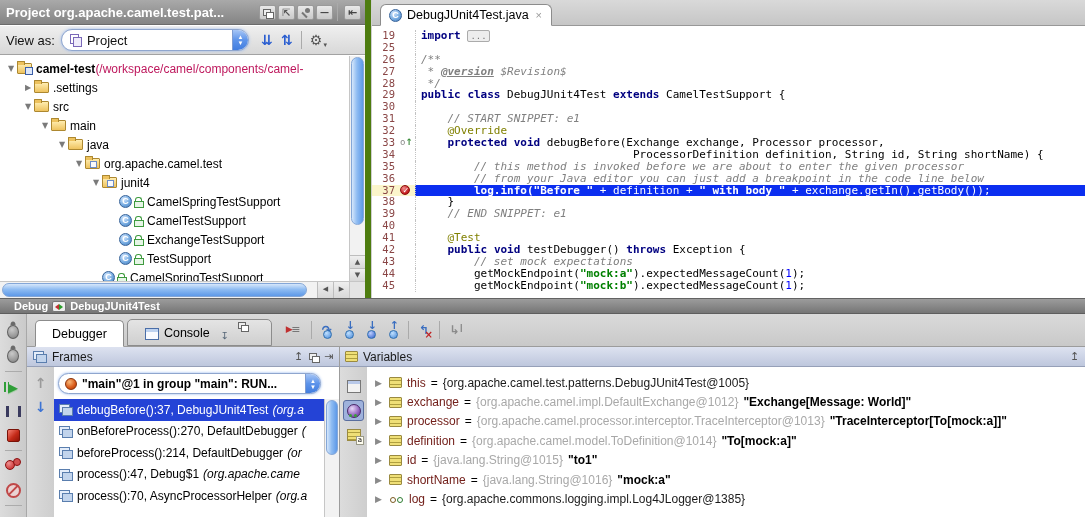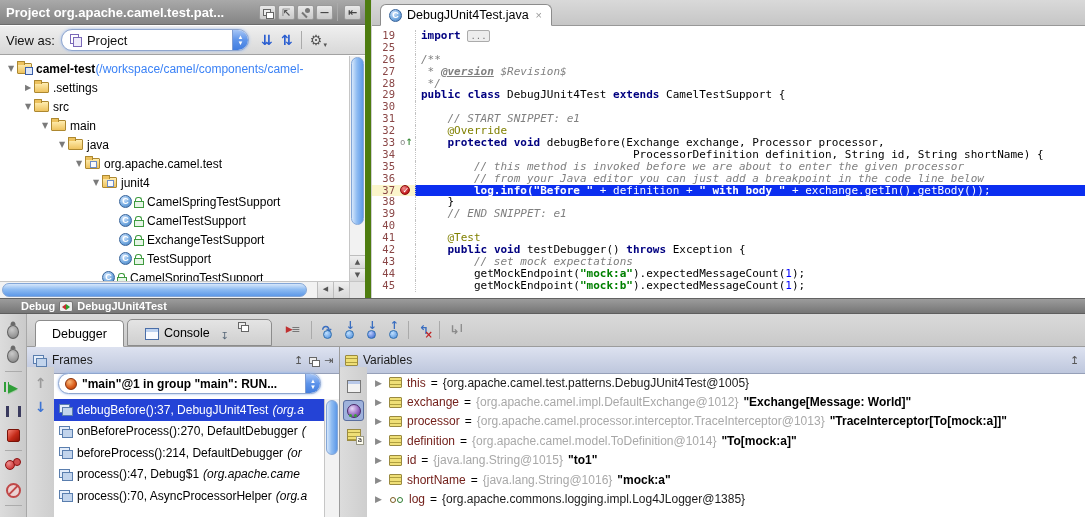--- a/index.html
+++ b/index.html
@@ -28,21 +28,21 @@
   .combo .stepper{margin-left:auto;width:16px;height:22px;display:flex;flex-direction:column;
       align-items:center;justify-content:center;background:linear-gradient(#AECBF7,#5E94EA 50%,#3F7BDE);
       border-left:1px solid #7E9CD2;color:#FFF;font-size:6px;line-height:6px;}
   .viewas-combo{width:188px;}
   .pp-tools{display:flex;align-items:center;margin-left:2px;}
   .pp-tree{position:absolute;left:0;top:56px;right:0;bottom:0;background:#FFF;overflow:hidden;font-size:12px;}
   .tree-inner{position:absolute;left:0;top:3px;right:0;}
   .tree-row{display:flex;align-items:center;height:19px;white-space:nowrap;}
   .tar{width:12px;text-align:center;color:#7A7A7A;font-size:8px;flex:none;font-family:"DejaVu Sans",sans-serif;}
   .tlabel{margin-left:4px;}
-  .tsuffix{color:#3b82f6;}
+  .tsuffix{color:#be185d;}
   .b{font-weight:bold;}
   
   .ti{position:relative;flex:none;display:inline-block;}
   .ti-folder,.ti-folder-open,.ti-package,.ti-module{width:15px;height:11px;border:1px solid #AD8830;border-radius:1px;
       background:linear-gradient(#FFEDB0,#EEC35F);}
   .ti-folder::before,.ti-folder-open::before,.ti-package::before,.ti-module::before{content:"";position:absolute;
       left:-1px;top:-3px;width:6px;height:3px;background:#EDC25E;border:1px solid #AD8830;border-bottom:none;border-radius:1px 1px 0 0;}
   .ti-package::after{content:"";position:absolute;left:4px;top:2px;width:5px;height:5px;background:#FAFAFA;
       border:1px solid #6C8CC8;}
   .ti-module::after{content:"";position:absolute;right:-2px;bottom:-2px;width:6px;height:6px;background:#DDE8FA;
@@ -94,38 +94,38 @@
   .bp{position:absolute;left:2px;top:0.5px;width:10px;height:10px;border-radius:50%;
       background:radial-gradient(circle at 35% 30%,#F28D8D,#C21A1A 70%);border:1px solid #8A0E0E;}
   .bp::after{content:"✓";position:absolute;left:1.5px;top:-1.5px;color:#FFF;font-size:8px;font-family:"DejaVu Sans",sans-serif;}
   .ovr{position:absolute;left:2px;top:0;font-size:9px;color:#888;}
   .ovr::after{content:"↑";color:#3C8C3C;font-weight:bold;font-family:"DejaVu Sans",sans-serif;}
 
   
   .debug{position:absolute;left:0;top:298px;right:0;bottom:0;background:#D4D4D4;border-top:1px solid #636363;}
   .db-title{position:absolute;left:0;top:0;right:0;height:15px;display:flex;align-items:center;gap:4px;
       background:linear-gradient(#9C9C9C,#757575);border-bottom:1px solid #5E5E5E;
-      color:#FFF;font-weight:bold;font-size:11px;padding-left:21px;}
+      color:#FFF;font-weight:bold;font-size:11px;padding-left:14px;}
   .db-ico{width:14px;height:11px;background:#EEE;border:1px solid #777;border-radius:2px;position:relative;}
   .db-ico::before{content:"";position:absolute;left:2px;top:2.5px;border:3px solid transparent;border-right:4px solid #C23030;border-left:none;}
   .db-ico::after{content:"";position:absolute;right:2px;top:2.5px;border:3px solid transparent;border-left:4px solid #2A9E2A;border-right:none;}
   .db-row{position:absolute;left:27px;top:15px;right:0;height:33px;background:linear-gradient(#DADADA,#C9C9C9);
       border-bottom:1px solid #9C9C9C;display:flex;align-items:flex-end;padding-left:8px;}
   .tab-dbg{display:inline-flex;align-items:center;gap:5px;font-size:12.5px;padding:5px 16px;
       border:1px solid #8C8C8C;border-radius:5px 5px 0 0;background:linear-gradient(#E4E4E4,#CFCFCF);
       margin-right:3px;height:27px;}
   .tab-dbg.active{background:#FFF;border-bottom-color:#FFF;margin-bottom:-1px;z-index:2;}
   .steps{display:flex;align-items:center;height:33px;margin-left:10px;}
   .db-strip{position:absolute;left:0;top:15px;bottom:0;width:27px;background:linear-gradient(90deg,#DCDCDC,#CACACA);
       border-right:1px solid #A8A8A8;padding-top:5px;text-align:center;}
   .db-strip .ic{width:22px;height:22px;margin:2px auto;display:flex;}
 
   
   .frames{position:absolute;left:27px;top:48px;width:312px;bottom:0;background:#FFF;overflow:hidden;}
-  .panel-head{position:absolute;left:0;top:0;right:0;height:27px;display:flex;align-items:center;gap:5px;
+  .panel-head{position:absolute;left:0;top:0;right:0;height:20px;display:flex;align-items:center;gap:5px;
       background:linear-gradient(#DDE2F0,#BEC7DD);border-bottom:1px solid #96A0B8;font-size:12px;color:#1A1A1A;
       padding-left:5px;}
   .head-btns{margin-left:auto;display:flex;align-items:center;margin-right:3px;}
   .head-btns .ic{width:15px;height:13px;color:#555;}
   .fr-nav{position:absolute;left:0;top:20px;bottom:0;width:27px;background:linear-gradient(90deg,#DCDCDC,#CECECE);
       text-align:center;padding-top:8px;font-family:"DejaVu Sans",sans-serif;}
   .fr-nav .up{display:block;color:#9A9A9A;font-weight:bold;font-size:14px;}
   .fr-nav .down{display:block;color:#3D74D4;font-weight:bold;font-size:14px;margin-top:8px;}
   .fr-combo{position:absolute;left:31px;top:26px;right:18px;height:21px;display:flex;align-items:center;gap:5px;
       background:#FFF;border:1px solid #8FA6CE;border-radius:11px;box-shadow:0 0 3px #8FB4EE;

